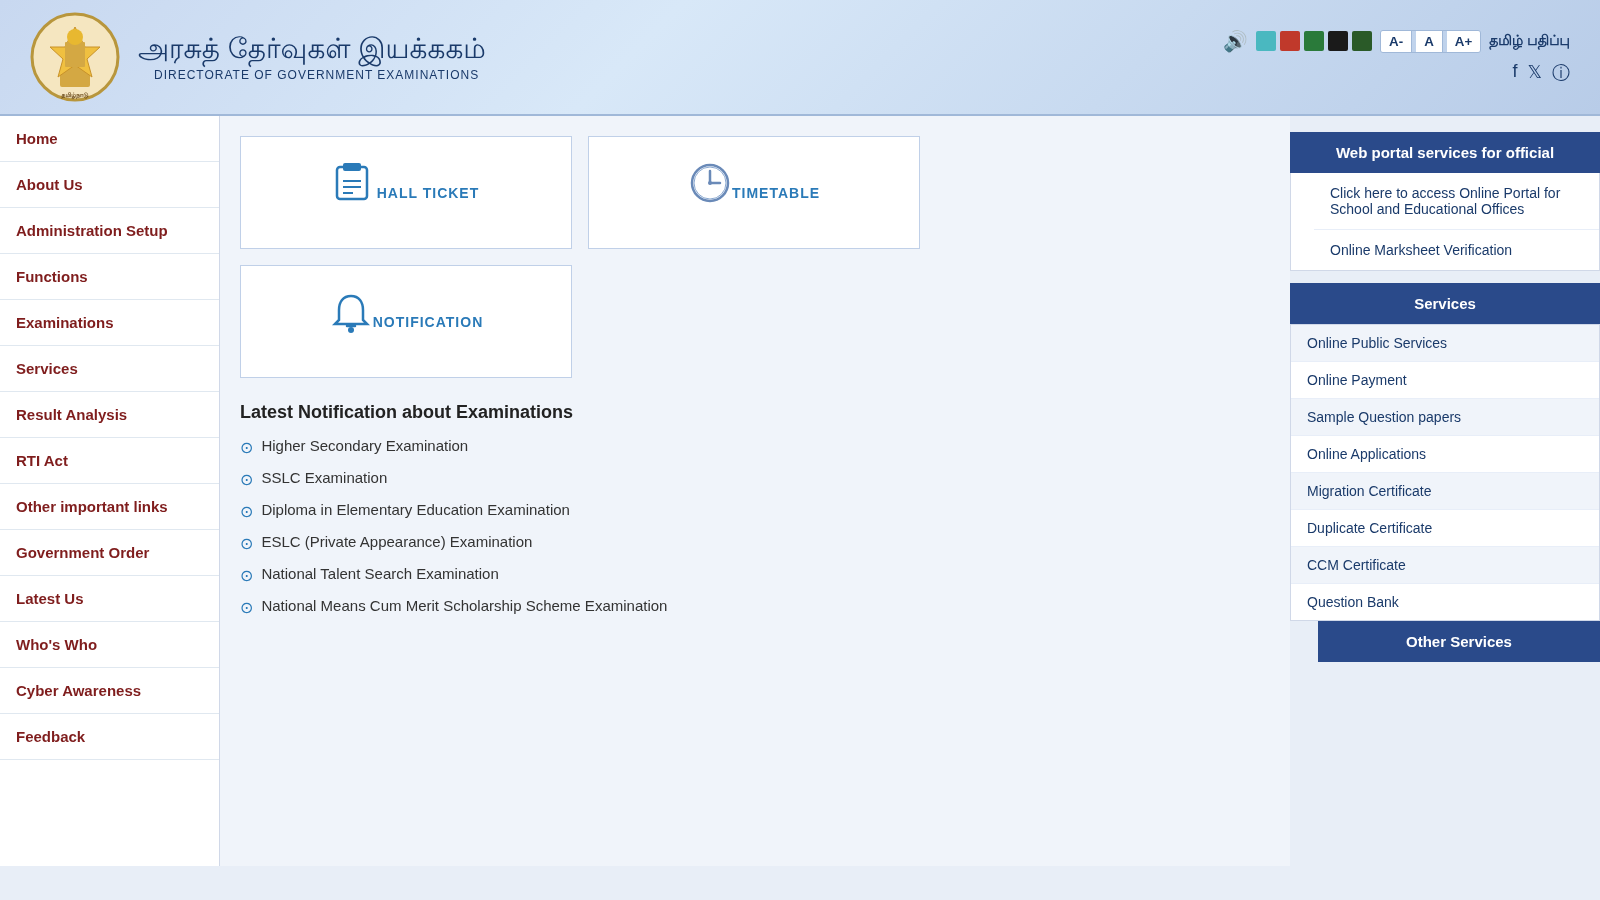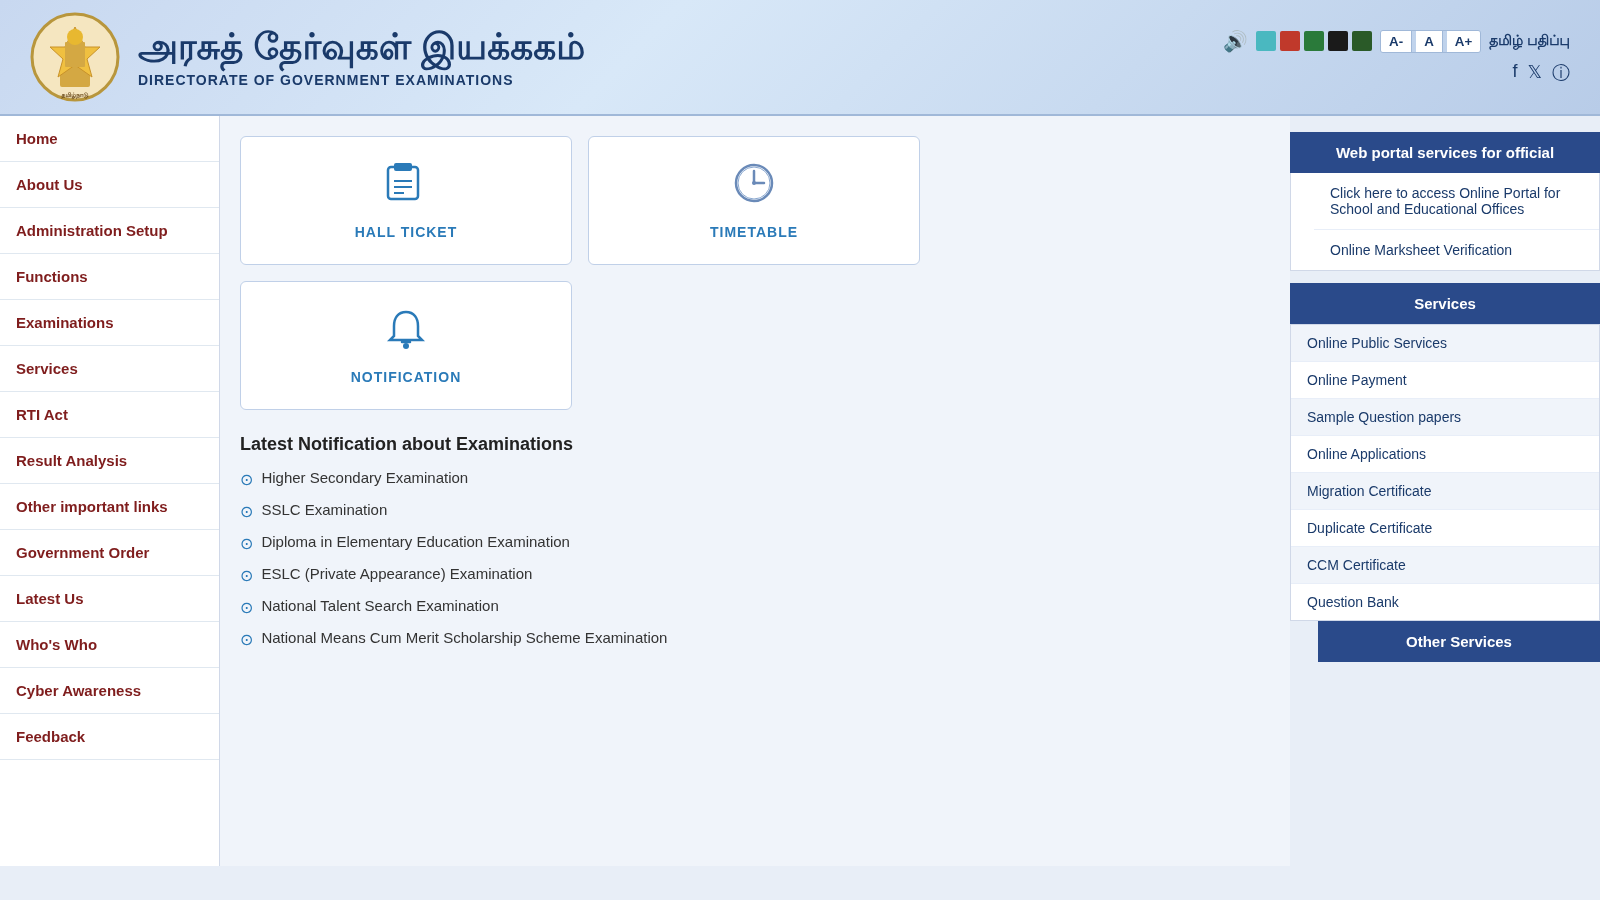--- a/index.html
+++ b/index.html
@@ -17,29 +17,30 @@
     .header-left {
       display: flex;
       align-items: center;
       gap: 18px;
     }
     .logo {
       width: 90px;
       height: 90px;
     }
     .header-title h1 {
-      font-size: 36px;
-      color: #1a3a6a;
-      font-weight: bold;
+      font-size: 28px;
+      color: #1a3a6a;
+      font-weight: normal;
     }
     .header-title h2 {
-      font-size: 14px;
-      color: #1a3a6a;
-      font-weight: bold;
+      font-size: 12px;
+      color: #1a3a6a;
+      font-weight: normal;
       letter-spacing: 1px;
+      margin-left: 16px;
     }
     .header-right {
       display: flex;
       flex-direction: column;
       align-items: flex-end;
       gap: 8px;
     }
     .header-controls {
       display: flex;
       align-items: center;
@@ -131,23 +132,23 @@
     .quick-cards {
       display: grid;
       grid-template-columns: 1fr 1fr;
       gap: 16px;
       margin-bottom: 24px;
       max-width: 680px;
     }
     .quick-card {
       background: white;
       border: 1.5px solid #c0d0e8;
-      border-radius: 6px;
-      display: flex;
-      flex-direction: column;
+      border-radius: 0;
+      display: flex;
+      flex-direction: row;
       align-items: center;
       justify-content: center;
       padding: 24px 16px;
       cursor: pointer;
       transition: background 0.2s;
     }
     .card-icon {
       font-size: 36px;
       color: #2a7ab8;
       margin-bottom: 10px;
@@ -296,22 +297,22 @@
 
 <div class="main-layout">
 
   <nav class="sidebar">
     <div class="sidebar-item">Home</div>
     <div class="sidebar-item">About Us</div>
     <div class="sidebar-item">Administration Setup</div>
     <div class="sidebar-item">Functions</div>
     <div class="sidebar-item">Examinations</div>
     <div class="sidebar-item">Services</div>
+    <div class="sidebar-item">Result Analysis</div>
     <div class="sidebar-item">RTI Act</div>
-    <div class="sidebar-item">Result Analysis</div>
     <div class="sidebar-item">Other important links</div>
     <div class="sidebar-item">Government Order</div>
     <div class="sidebar-item">Latest Us</div>
     <div class="sidebar-item">Who's Who</div>
     <div class="sidebar-item">Cyber Awareness</div>
     <div class="sidebar-item">Feedback</div>
   </nav>
 
   <main class="content-area">
 

